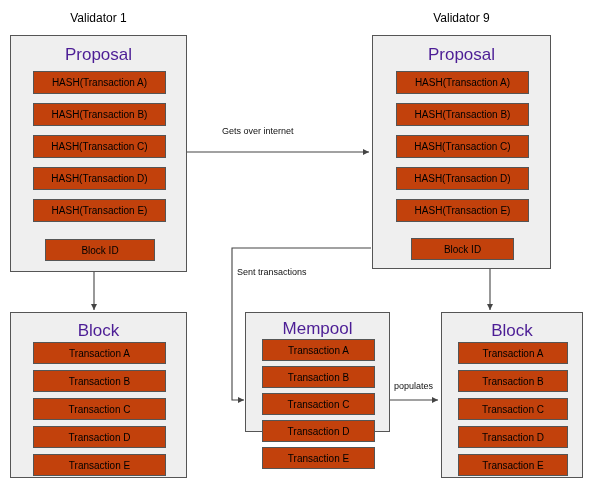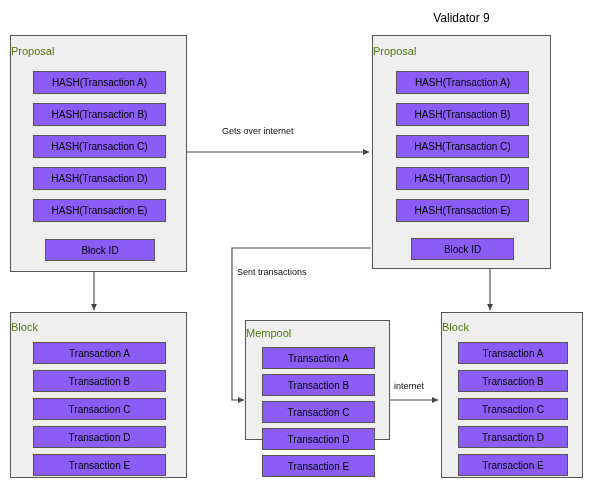--- a/index.html
+++ b/index.html
@@ -32,29 +32,30 @@
   .panel {
     position: absolute;
     background: #efefef;
     border: 1px solid #555555;
     box-sizing: border-box;
   }
   .panel-heading {
     position: absolute;
     left: 0;
     right: 0;
-    font-size: 11px;
-    color: #4d7c0f;
+    text-align: center;
+    font-size: 17px;
+    color: #4c1d95;
     white-space: nowrap;
   }
 
   
   .item {
     position: absolute;
-    background: #8b5cf6;
+    background: #c2410c;
     border: 1px solid #555555;
     box-sizing: border-box;
     font-size: 10px;
     color: #000000;
     display: flex;
     align-items: center;
     justify-content: center;
     white-space: nowrap;
   }
 
@@ -120,22 +121,23 @@
 
     <path d="M490,262 L490,310" fill="none" stroke="#444444" stroke-width="1.1" marker-end="url(#arw)"></path>
 
     <path d="M371,248 L232,248 L232,400 L244,400" fill="none" stroke="#444444" stroke-width="1.1" marker-end="url(#arw)"></path>
 
     <path d="M390,400 L438,400" fill="none" stroke="#444444" stroke-width="1.1" marker-end="url(#arw)"></path>
   </svg>
 
   <div class="edge-label" style="left:222px; top:126px;">Gets over internet</div>
   <div class="edge-label" style="left:237px; top:267px;">Sent transactions</div>
-  <div class="edge-label" style="left:394px; top:381px;">internet</div>
+  <div class="edge-label" style="left:394px; top:381px;">populates</div>
 
+  <div class="group-title" style="left:10px; top:11px; width:177px;">Validator 1</div>
 
   <div class="panel" style="left:10px; top:35px; width:177px; height:237px;">
     <div class="panel-heading" style="top:9px;">Proposal</div>
     <div class="item" style="left:22px; top:35px; width:133px; height:23px;">HASH(Transaction A)</div>
     <div class="item" style="left:22px; top:67px; width:133px; height:23px;">HASH(Transaction B)</div>
     <div class="item" style="left:22px; top:99px; width:133px; height:23px;">HASH(Transaction C)</div>
     <div class="item" style="left:22px; top:131px; width:133px; height:23px;">HASH(Transaction D)</div>
     <div class="item" style="left:22px; top:163px; width:133px; height:23px;">HASH(Transaction E)</div>
     <div class="item" style="left:34px; top:203px; width:110px; height:22px;">Block ID</div>
   </div>
@@ -163,21 +165,21 @@
 
   <div class="panel" style="left:441px; top:312px; width:142px; height:166px;">
     <div class="panel-heading" style="top:8px;">Block</div>
     <div class="item" style="left:16px; top:29px; width:110px; height:22px;">Transaction A</div>
     <div class="item" style="left:16px; top:57px; width:110px; height:22px;">Transaction B</div>
     <div class="item" style="left:16px; top:85px; width:110px; height:22px;">Transaction C</div>
     <div class="item" style="left:16px; top:113px; width:110px; height:22px;">Transaction D</div>
     <div class="item" style="left:16px; top:141px; width:110px; height:22px;">Transaction E</div>
   </div>
 
-  <div class="panel" style="left:245px; top:320px; width:145px; height:120px;">
+  <div class="panel" style="left:245px; top:312px; width:145px; height:120px;">
     <div class="panel-heading" style="top:6px;">Mempool</div>
     <div class="item" style="left:16px; top:26px; width:113px; height:22px;">Transaction A</div>
     <div class="item" style="left:16px; top:53px; width:113px; height:22px;">Transaction B</div>
     <div class="item" style="left:16px; top:80px; width:113px; height:22px;">Transaction C</div>
     <div class="item" style="left:16px; top:107px; width:113px; height:22px;">Transaction D</div>
     <div class="item" style="left:16px; top:134px; width:113px; height:22px;">Transaction E</div>
   </div>
 
 
 </div>

